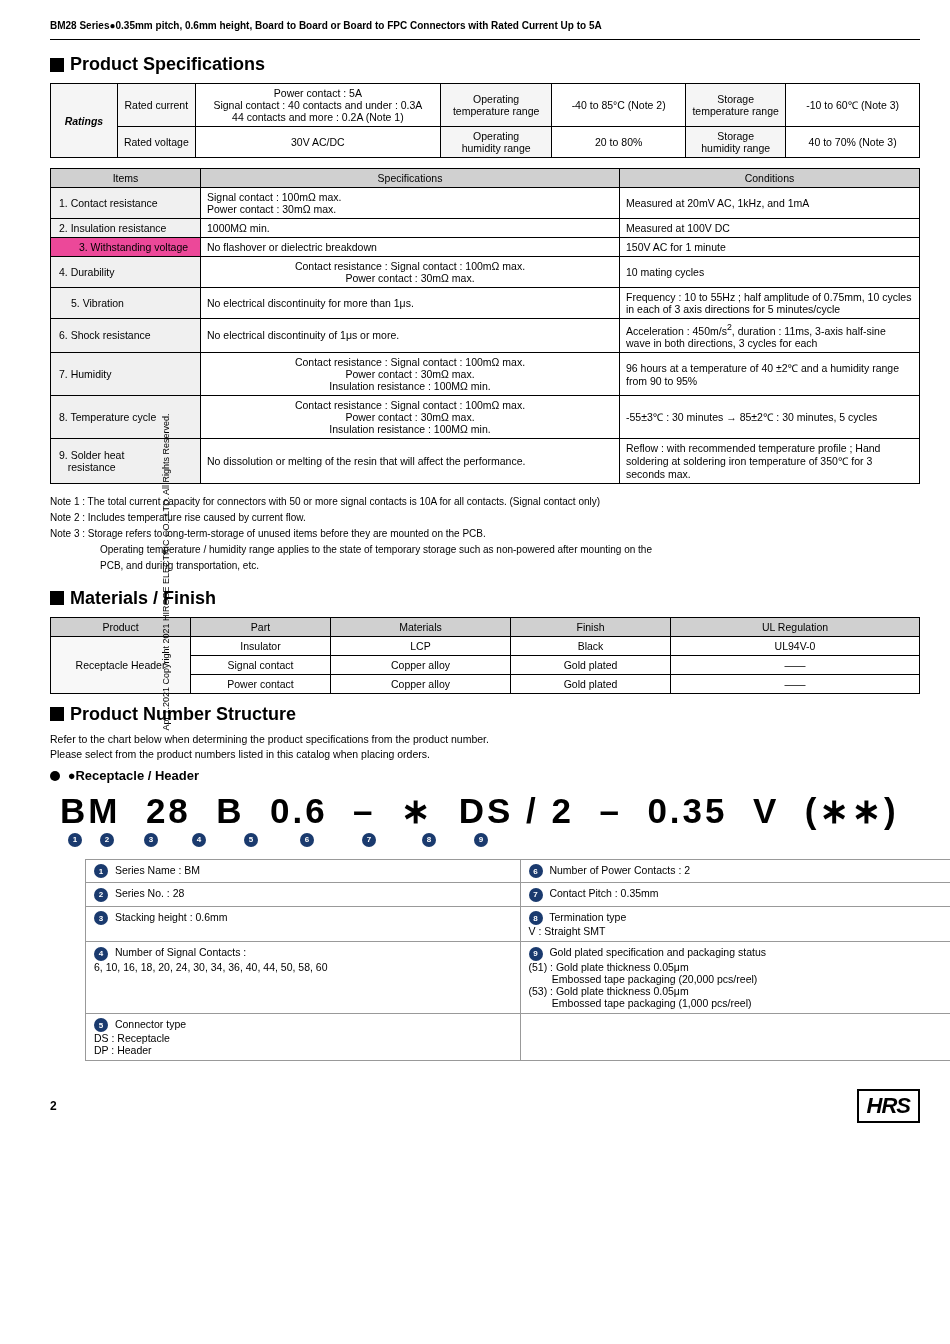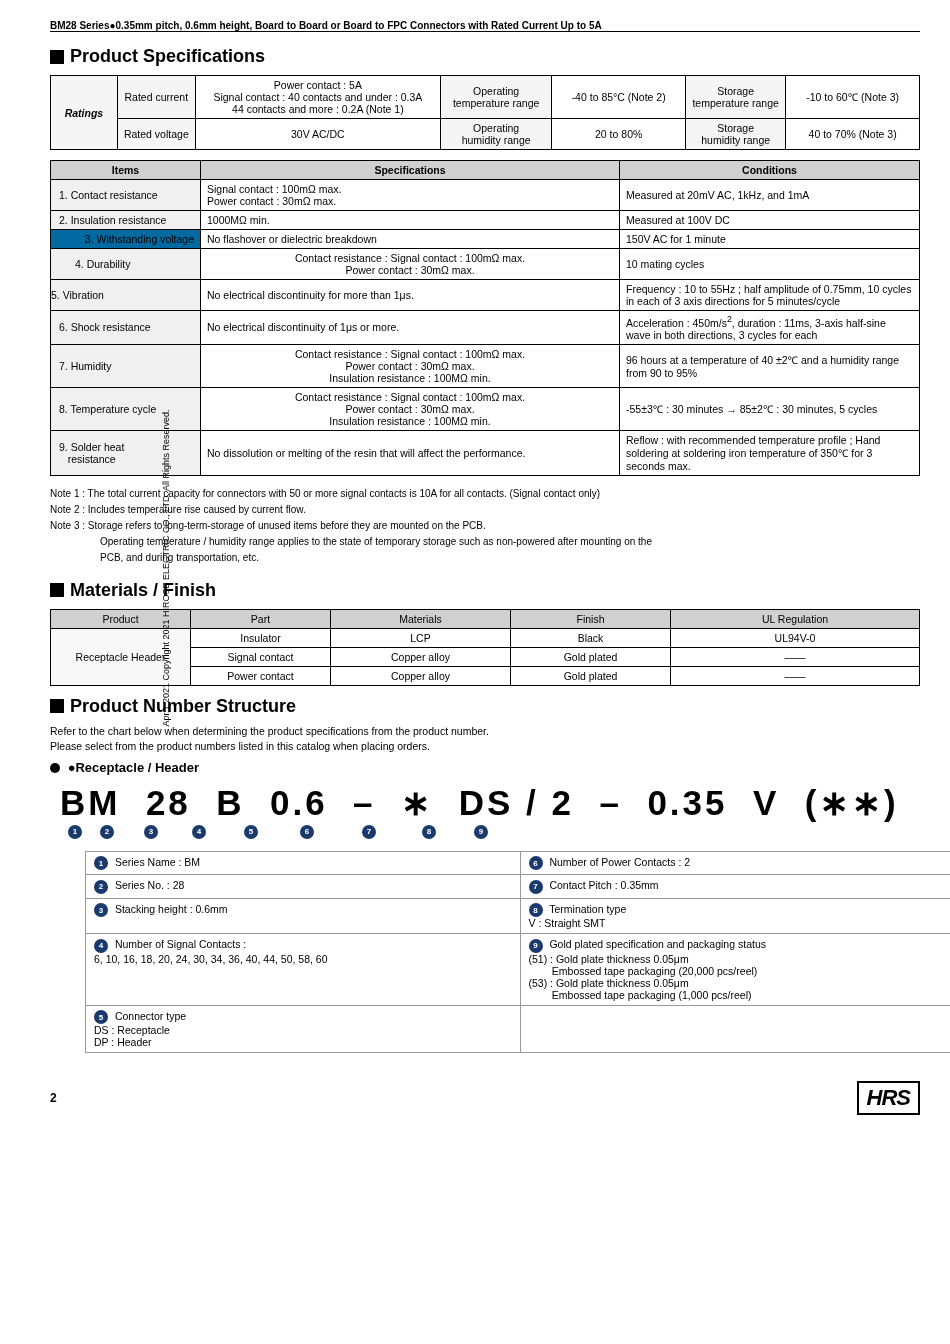--- a/index.html
+++ b/index.html
@@ -21,21 +21,21 @@
       left: 8px;
       top: 50%;
       transform: translateY(-50%) rotate(-90deg);
       font-size: 9px;
       white-space: nowrap;
       color: #000;
     }
     .top-header {
       font-size: 10px;
       border-bottom: 1px solid #000;
-      padding-bottom: 0;
+      padding-bottom: 8px;
       margin-bottom: 14px;
       font-weight: bold;
     }
     .section-title {
       font-size: 18px;
       font-weight: bold;
       margin-bottom: 8px;
       display: flex;
       align-items: center;
       gap: 4px;
@@ -62,21 +62,21 @@
     th {
       background: #e8e8e8;
       text-align: center;
       font-weight: normal;
     }
     .ratings-table td {
       text-align: center;
     }
     .specs-table th {
       background: #d0d0d0;
-      font-weight: bold;
+      font-weight: normal;
     }
     .specs-table td:first-child {
       font-weight: normal;
       background: #f5f5f5;
       text-align: left;
     }
     .note-text {
       font-size: 10px;
       line-height: 1.6;
       margin-bottom: 14px;
@@ -192,31 +192,31 @@
         <td style="background:#f0f0f0; text-align:left; padding-left:8px;">1. Contact resistance</td>
         <td>Signal contact : 100mΩ max.<br>Power contact : 30mΩ max.</td>
         <td>Measured at 20mV AC, 1kHz, and 1mA</td>
       </tr>
       <tr>
         <td style="background:#f0f0f0; text-align:left; padding-left:8px;">2. Insulation resistance</td>
         <td>1000MΩ min.</td>
         <td>Measured at 100V DC</td>
       </tr>
       <tr>
-        <td style="background:#0369a1; text-align:right; padding-left:22px;">3. Withstanding voltage</td>
+        <td style="background:#ec4899; text-align:center; padding-left:22px;">3. Withstanding voltage</td>
         <td>No flashover or dielectric breakdown</td>
         <td>150V AC for 1 minute</td>
       </tr>
       <tr>
-        <td style="background:#f0f0f0; text-align:left; padding-left:24px;">4. Durability</td>
+        <td style="background:#f0f0f0; text-align:left; padding-left:8px;">4. Durability</td>
         <td style="text-align:center;">Contact resistance : Signal contact : 100mΩ max.<br>Power contact : 30mΩ max.</td>
         <td>10 mating cycles</td>
       </tr>
       <tr>
-        <td style="background:#f0f0f0; text-align:left; padding-left:0;">5. Vibration</td>
+        <td style="background:#f0f0f0; text-align:left; padding-left:20px;">5. Vibration</td>
         <td>No electrical discontinuity for more than 1μs.</td>
         <td>Frequency : 10 to 55Hz ; half amplitude of 0.75mm, 10 cycles in each of 3 axis directions for 5 minutes/cycle</td>
       </tr>
       <tr>
         <td style="background:#f0f0f0; text-align:left; padding-left:8px;">6. Shock resistance</td>
         <td>No electrical discontinuity of 1μs or more.</td>
         <td>Acceleration : 450m/s<sup>2</sup>, duration : 11ms, 3-axis half-sine wave in both directions, 3 cycles for each</td>
       </tr>
       <tr>
         <td style="background:#f0f0f0; text-align:left; padding-left:8px;">7. Humidity</td>

